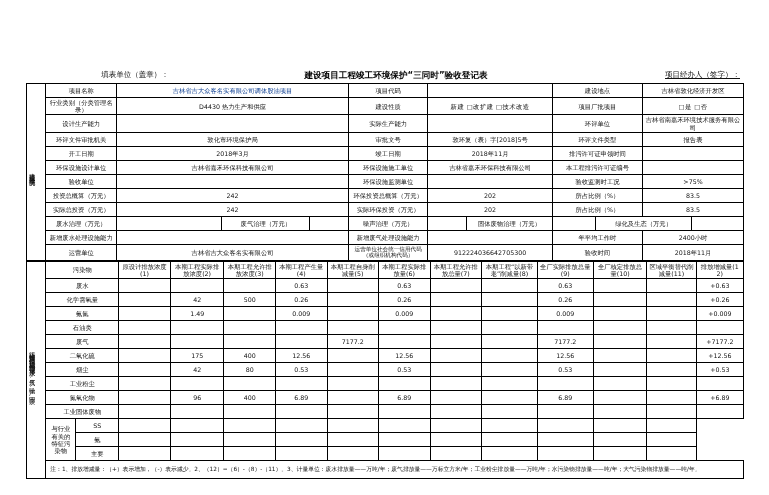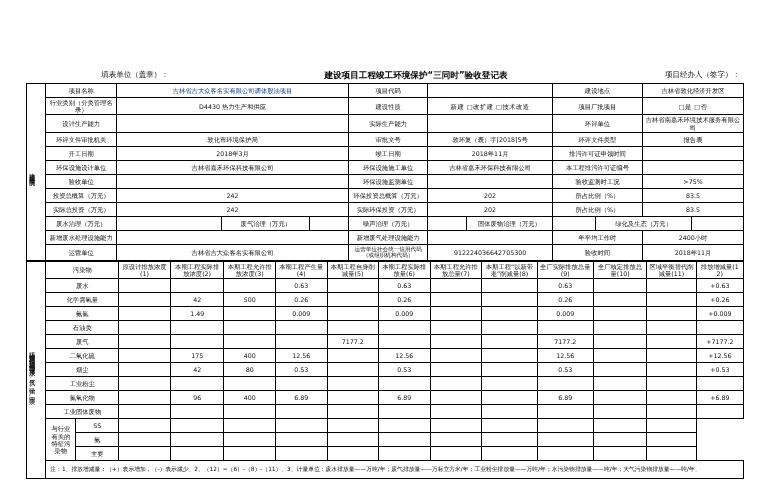--- a/index.html
+++ b/index.html
@@ -8,22 +8,22 @@
     background:#ffffff;
     font-family:"DejaVu Sans","Liberation Sans",sans-serif;
     overflow:hidden;
   }
   .page{position:relative;width:769px;height:495px;}
   .sheet{position:absolute;left:26px;top:70px;width:718px;}
 
   .hdr-row{display:flex;justify-content:space-between;align-items:center;font-size:7.5px;color:#111;margin-bottom:3px;padding:0 4px;}
   .hdr-left{width:210px;text-align:center;}
   .hdr-mid{width:200px;text-align:center;}
-  .hdr-right{width:280px;text-align:right;}
-  .titlewrap{position:absolute;left:291px;top:70px;width:250px;text-align:center;font-size:8.6px;font-weight:bold;}
+  .hdr-right{width:280px;text-align:right;text-decoration:underline;}
+  .titlewrap{position:absolute;left:271px;top:70px;width:250px;text-align:center;font-size:8.6px;font-weight:bold;}
 
   table{border-collapse:collapse;table-layout:fixed;width:718px;}
   td{
     border:1px solid #000;
     font-size:6.3px;
     color:#111;
     padding:1px 2px;
     height:11px;
     line-height:1.15;
     vertical-align:middle;

